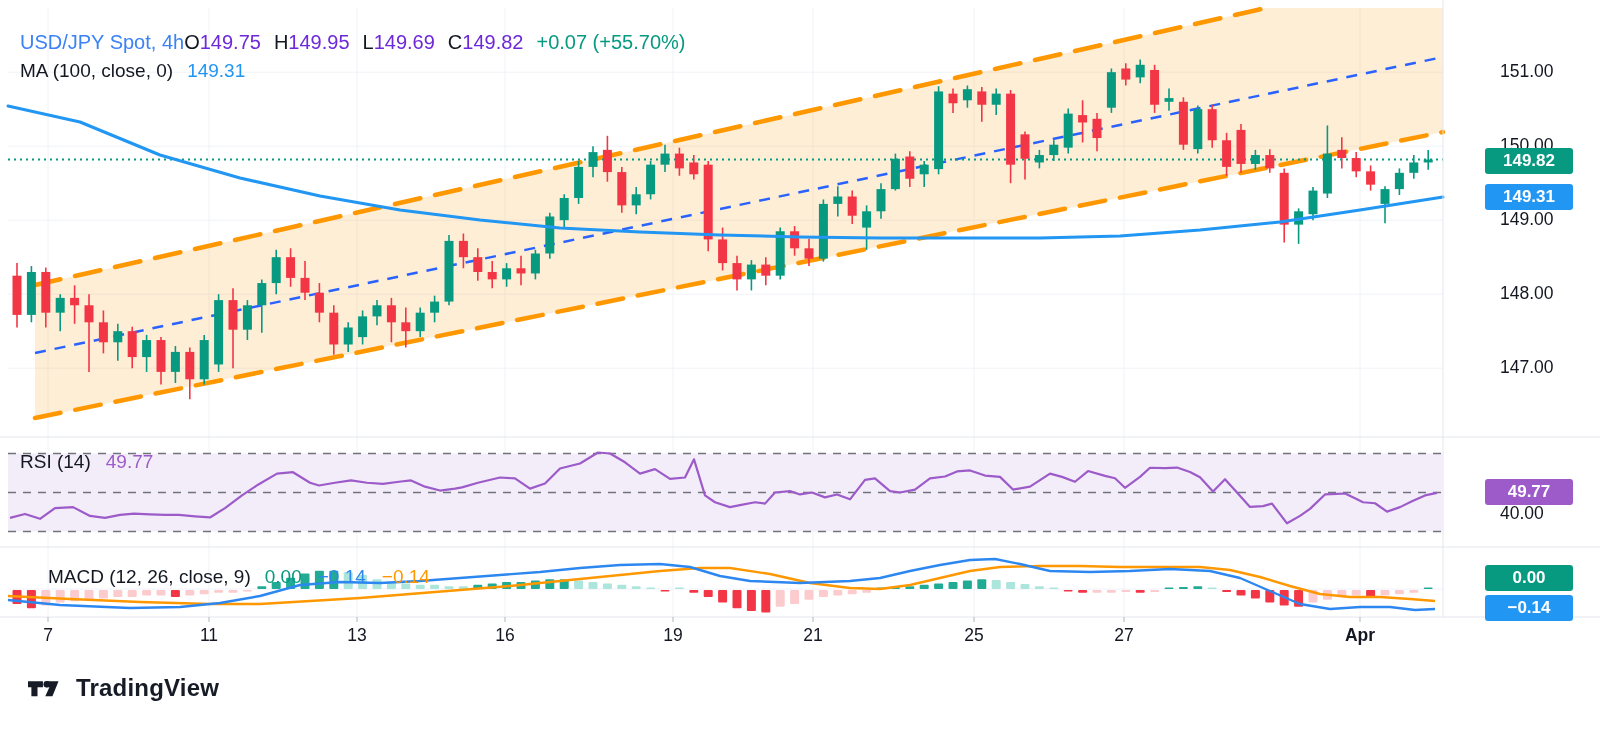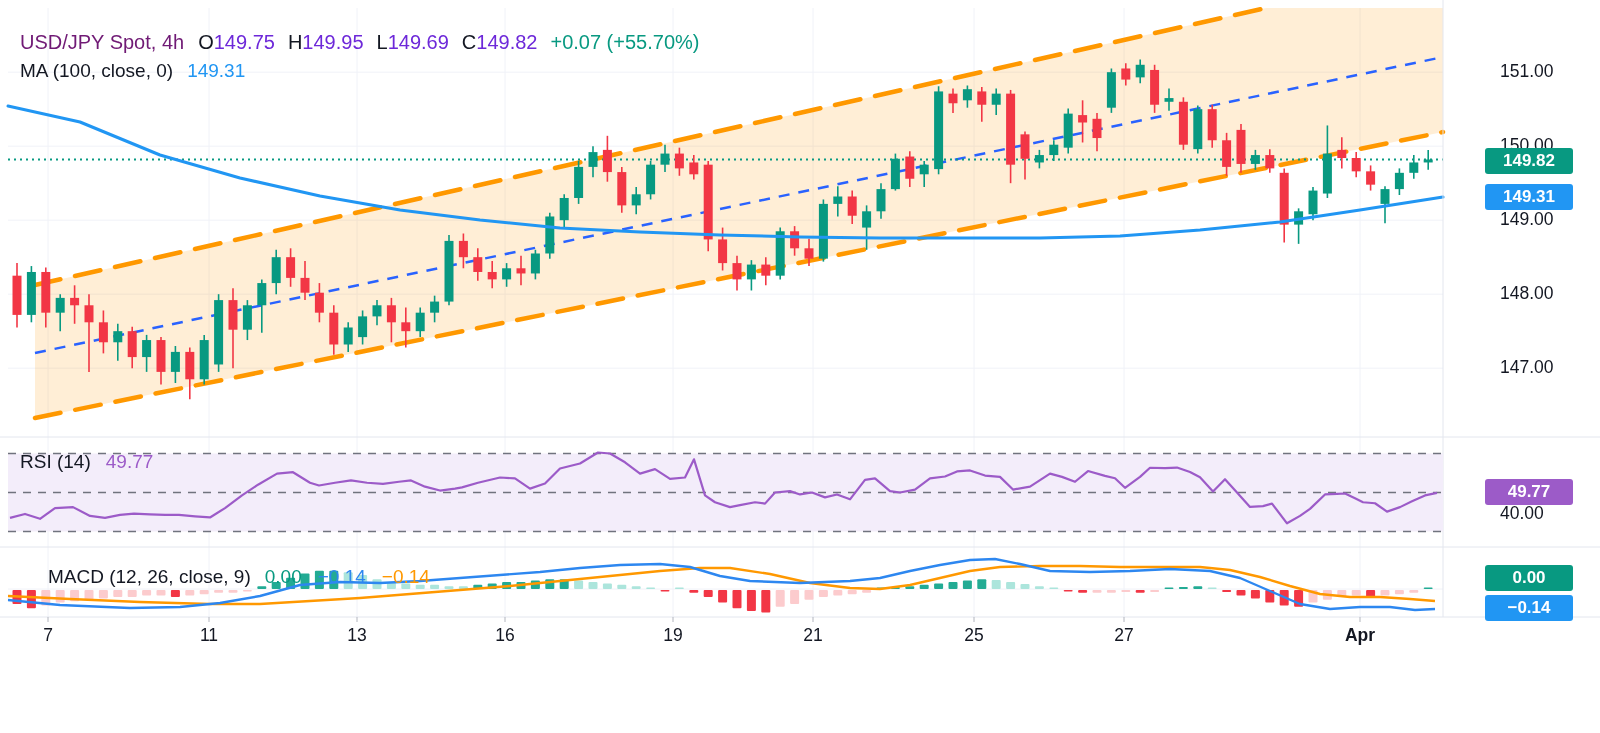--- a/index.html
+++ b/index.html
@@ -2,21 +2,21 @@
 <html><head>
 <meta charset="utf-8">
 <style>
   html,body{margin:0;padding:0;background:#fff;}
   #app{position:relative;width:1600px;height:733px;background:#ffffff;overflow:hidden;
        font-family:"Liberation Sans", sans-serif;color:#131722;}
   #chart-svg{position:absolute;left:0;top:0;}
   .legend{position:absolute;left:20px;white-space:nowrap;z-index:5;}
   .l1{top:31px;font-size:20px;}
   .l2{top:60px;font-size:19px;}
-  .sym{color:#701a75;margin-right:14px;}
+  .sym{color:#3b82f6;}
   .ohlc-k{color:#131722;}
   .ohlc-v{color:#6d28d9;margin-right:13px;}
   .chg{color:#089981;}
   .ma-t{color:#131722;margin-right:14px;}
   .ma-v{color:#2196F3;}
   .rsi-legend{top:451px;font-size:19px;z-index:5;}
   .rsi-t{color:#131722;margin-right:15px;}
   .rsi-v{color:#9C5BC8;}
   .macd-legend{top:566px;font-size:19px;z-index:5;}
   .macd-t{color:#131722;margin-right:14px;margin-left:28px;}
@@ -428,13 +428,21 @@
       <div class="x-label" style="left: 1124px; top: 625px;">27</div>
       <div class="x-label" style="left: 1360px; top: 625px; font-weight: bold;">Apr</div>
     </div>
 
   <div class="badge" id="badge-close" style="top:148px">149.82</div>
   <div class="badge" id="badge-ma" style="top:184px">149.31</div>
   <div class="badge" id="badge-rsi" style="top:479px">49.77</div>
   <div class="badge" id="badge-macd-hist" style="top:565px">0.00</div>
   <div class="badge" id="badge-macd-line" style="top:595px">−0.14</div>
 
+  <div class="brand">
+    <svg width="38" height="28" viewBox="0 0 56 28">
+      <polygon points="0,4 22,4 22,13 14,13 14,26 5,26 5,13 0,13" fill="#161B26"></polygon>
+      <circle cx="27.5" cy="8.5" r="4.7" fill="#161B26"></circle>
+      <path d="M27 4 H45 L36 26 H25.5 L31.5 13 H27 Z" fill="#161B26"></path>
+    </svg>
+    <span class="brand-text">TradingView</span>
+  </div>
 </div>
 
 </body></html>

